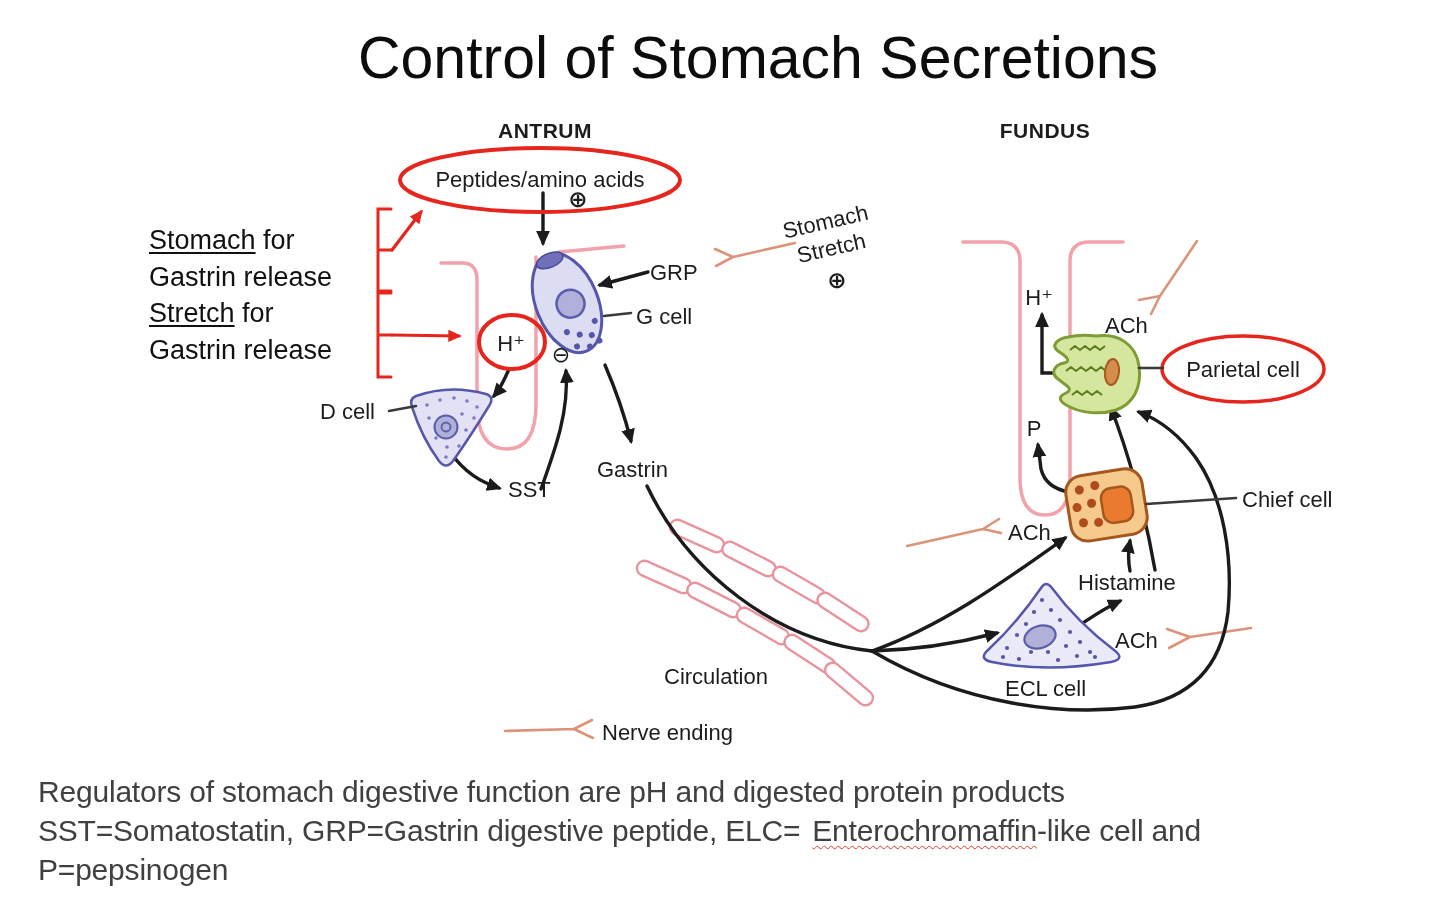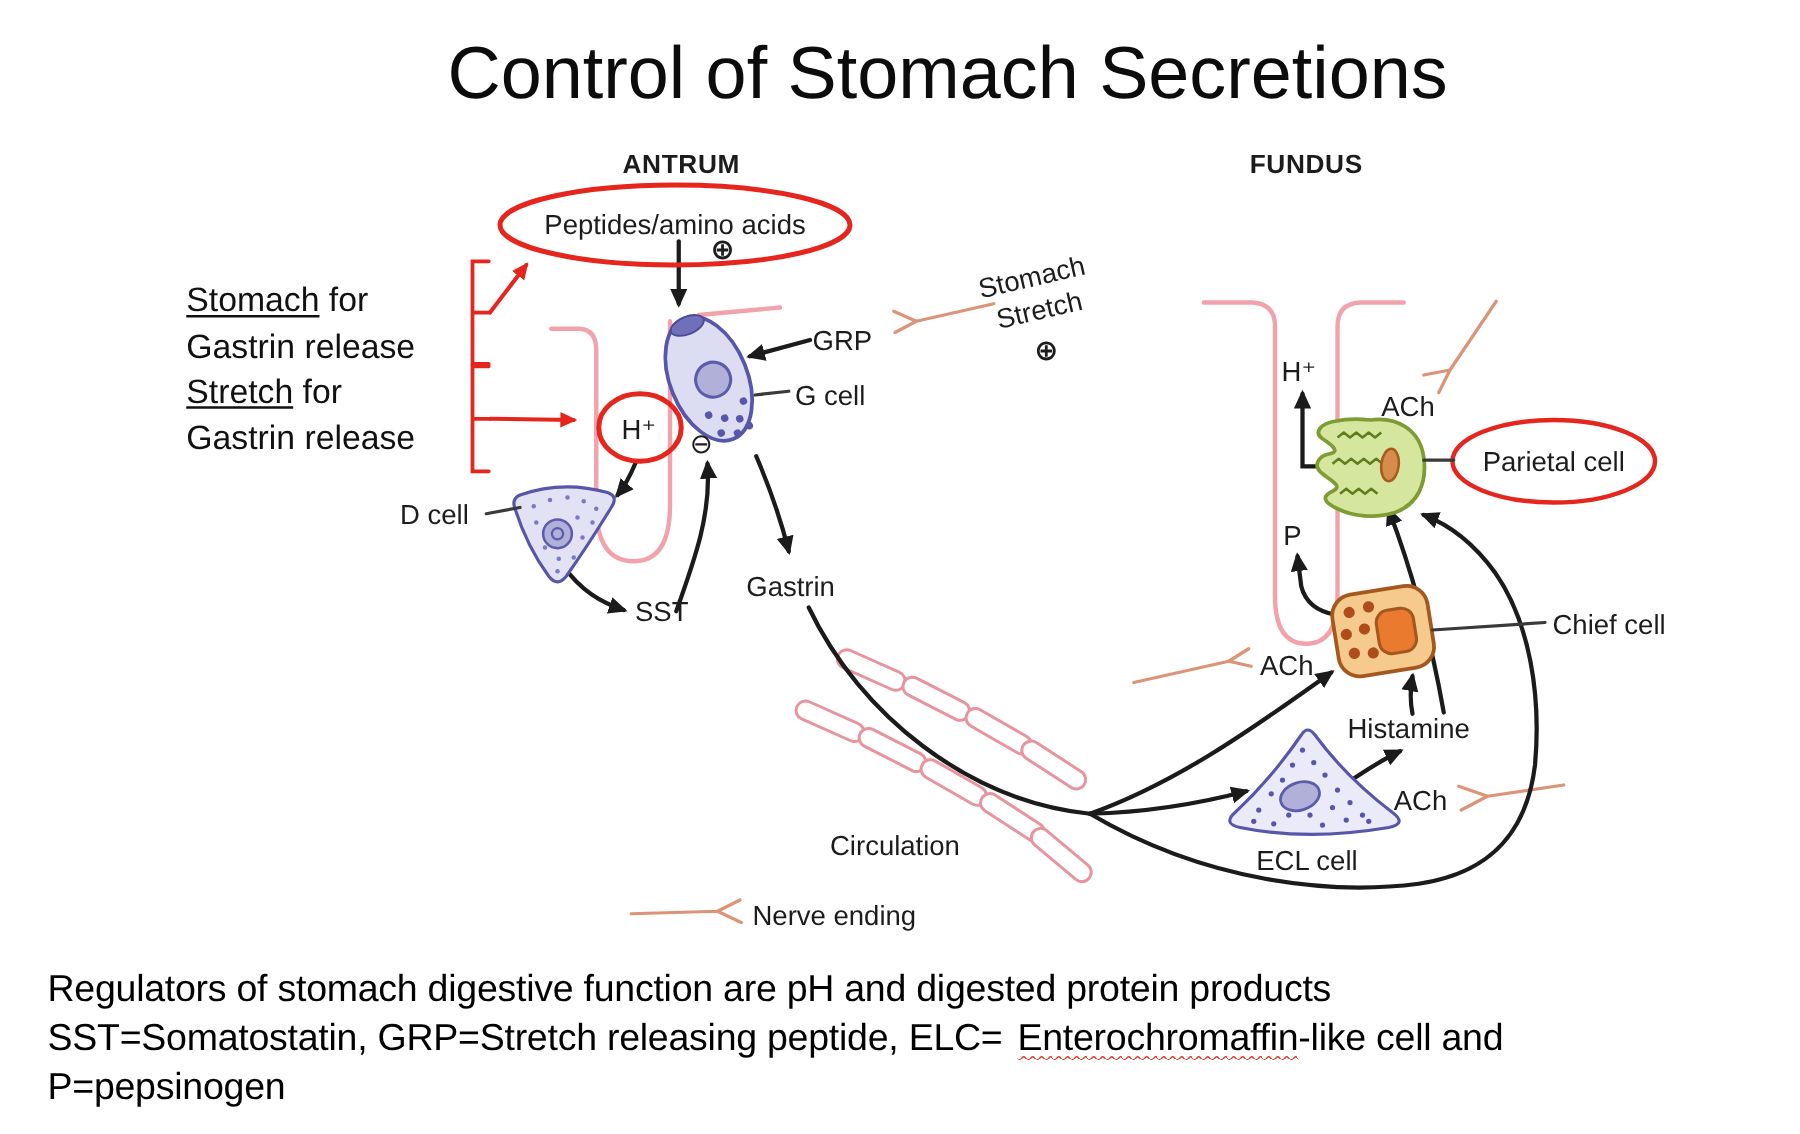--- a/index.html
+++ b/index.html
@@ -2,21 +2,21 @@
 <html><head>
 <meta charset="utf-8">
 <style>
   html,body{margin:0;padding:0;background:#ffffff;}
   .stage{position:relative;width:1396px;height:907px;background:#fff;overflow:hidden;
          font-family:"Liberation Sans","DejaVu Sans",sans-serif;color:#101010;}
   .title{position:absolute;left:120px;right:0;top:24px;text-align:center;
          font-size:59px;letter-spacing:0px;color:#0c0c0c;white-space:nowrap;}
   .posneg{position:absolute;left:149px;top:222px;font-size:27px;line-height:36.5px;color:#111;}
   .posneg .u{text-decoration:underline;text-decoration-thickness:2px;text-underline-offset:3px;}
-  .footer{position:absolute;left:38px;top:772px;font-size:30px;line-height:39px;color:#000000;letter-spacing:-0.2px;}
+  .footer{position:absolute;left:38px;top:772px;font-size:30px;line-height:39px;color:#404040;letter-spacing:-0.2px;}
   .wavy{text-decoration:underline wavy #e03a2a;text-decoration-thickness:1px;text-underline-offset:4px;margin-left:12px;}
   svg{position:absolute;left:0;top:0;}
   svg text{font-family:"Liberation Sans","DejaVu Sans",sans-serif;fill:#1c1c1c;font-size:22px;}
   .secthead{font-weight:bold;font-size:21px;letter-spacing:0.5px;}
   .sym{font-size:23px;font-weight:bold;}
   .gland{fill:none;stroke:#f2a2aa;stroke-width:3.5;stroke-linecap:round;stroke-linejoin:round;}
   .nerve{fill:none;stroke:#dc9478;stroke-width:2.6;stroke-linecap:round;}
   .vseg{fill:#ffffff;stroke:#e8949e;stroke-width:2.4;}
   .ab{fill:none;stroke:#1b1b1b;stroke-width:3.4;stroke-linecap:round;}
   .ar{fill:none;stroke:#e6251c;stroke-width:3.2;stroke-linecap:round;}
@@ -229,17 +229,17 @@
       <text x="1008" y="540">ACh</text>
       <text x="1242" y="507">Chief cell</text>
       <text x="1078" y="590" font-size="21">Histamine</text>
       <text x="1115" y="648">ACh</text>
       <text x="1005" y="696">ECL cell</text>
     </g>
   </svg>
 
   <div class="footer">
     <div>Regulators of stomach digestive function are pH and digested protein products</div>
-    <div><span>SST=Somatostatin, GRP=Stretch releasing peptide, ELC=</span><span class="wavy">Enterochromaffin</span><span>-like cell and</span></div>
+    <div><span>SST=Somatostatin, GRP=Gastrin digestive peptide, ELC=</span><span class="wavy">Enterochromaffin</span><span>-like cell and</span></div>
     <div>P=pepsinogen</div>
   </div>
 
 </div>
 
 </body></html>

